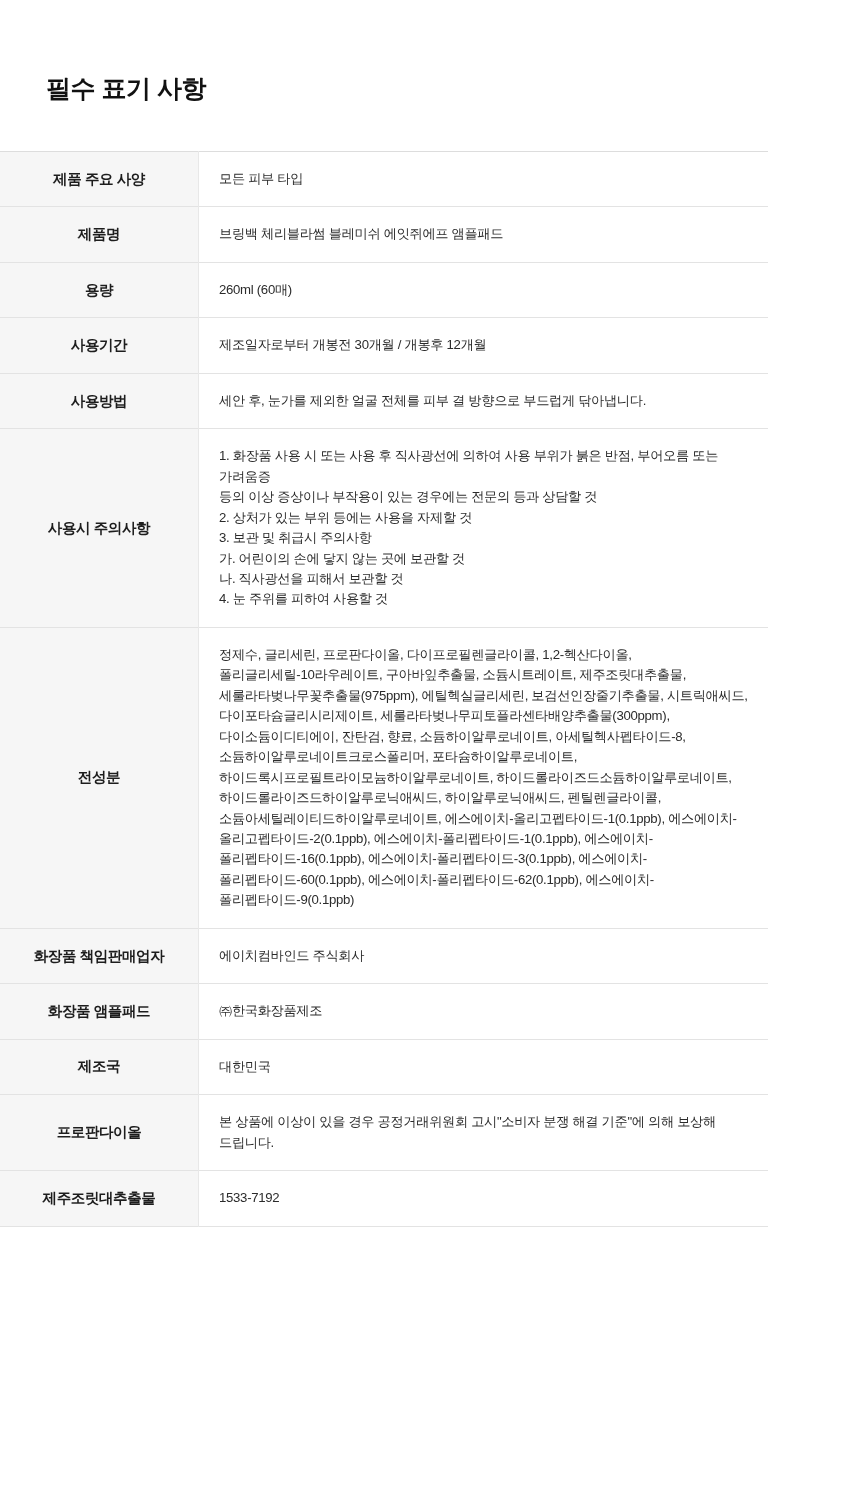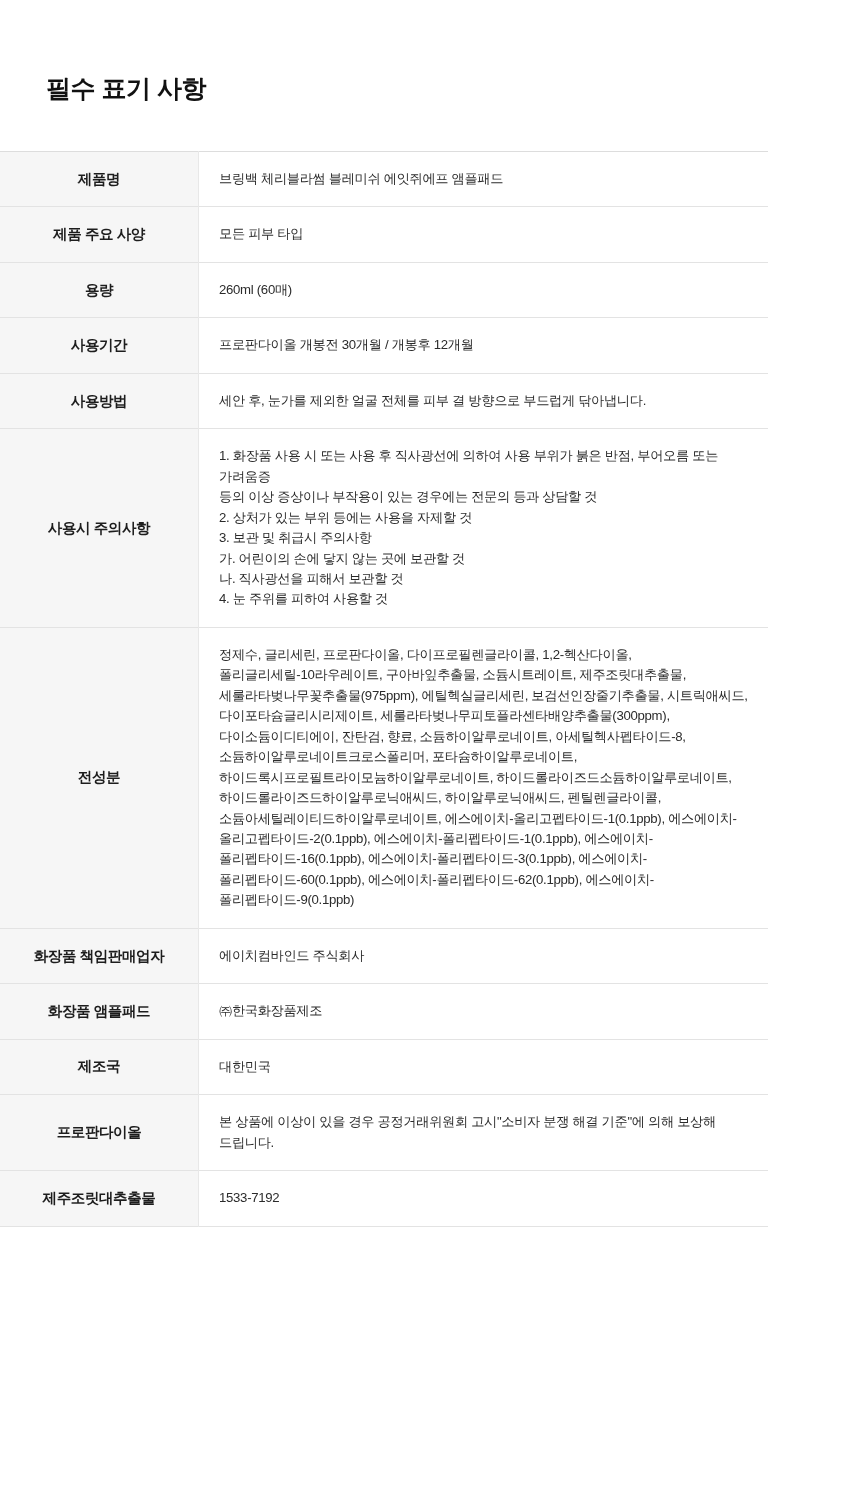--- a/index.html
+++ b/index.html
@@ -77,34 +77,34 @@
 </head>
 <body>
 
 <div class="page">
 
   <h1 class="page-title">필수 표기 사항</h1>
 
   <table class="spec-table">
     <tbody>
       <tr>
+        <th>제품 주요 사양</th>
+        <td>모든 피부 타입</td>
+      </tr>
+      <tr>
         <th>제품명</th>
         <td>브링백 체리블라썸 블레미쉬 에잇쥐에프 앰플패드</td>
-      </tr>
-      <tr>
-        <th>제품 주요 사양</th>
-        <td>모든 피부 타입</td>
       </tr>
       <tr>
         <th>용량</th>
         <td>260ml (60매)</td>
       </tr>
       <tr>
         <th>사용기간</th>
-        <td>프로판다이올 개봉전 30개월 / 개봉후 12개월</td>
+        <td>제조일자로부터 개봉전 30개월 / 개봉후 12개월</td>
       </tr>
       <tr>
         <th>사용방법</th>
         <td>세안 후, 눈가를 제외한 얼굴 전체를 피부 결 방향으로 부드럽게 닦아냅니다.</td>
       </tr>
       <tr class="row-tall">
         <th>사용시 주의사항</th>
         <td class="cell-multiline">1. 화장품 사용 시 또는 사용 후 직사광선에 의하여 사용 부위가 붉은 반점, 부어오름 또는 가려움증
     등의 이상 증상이나 부작용이 있는 경우에는 전문의 등과 상담할 것
 2. 상처가 있는 부위 등에는 사용을 자제할 것

